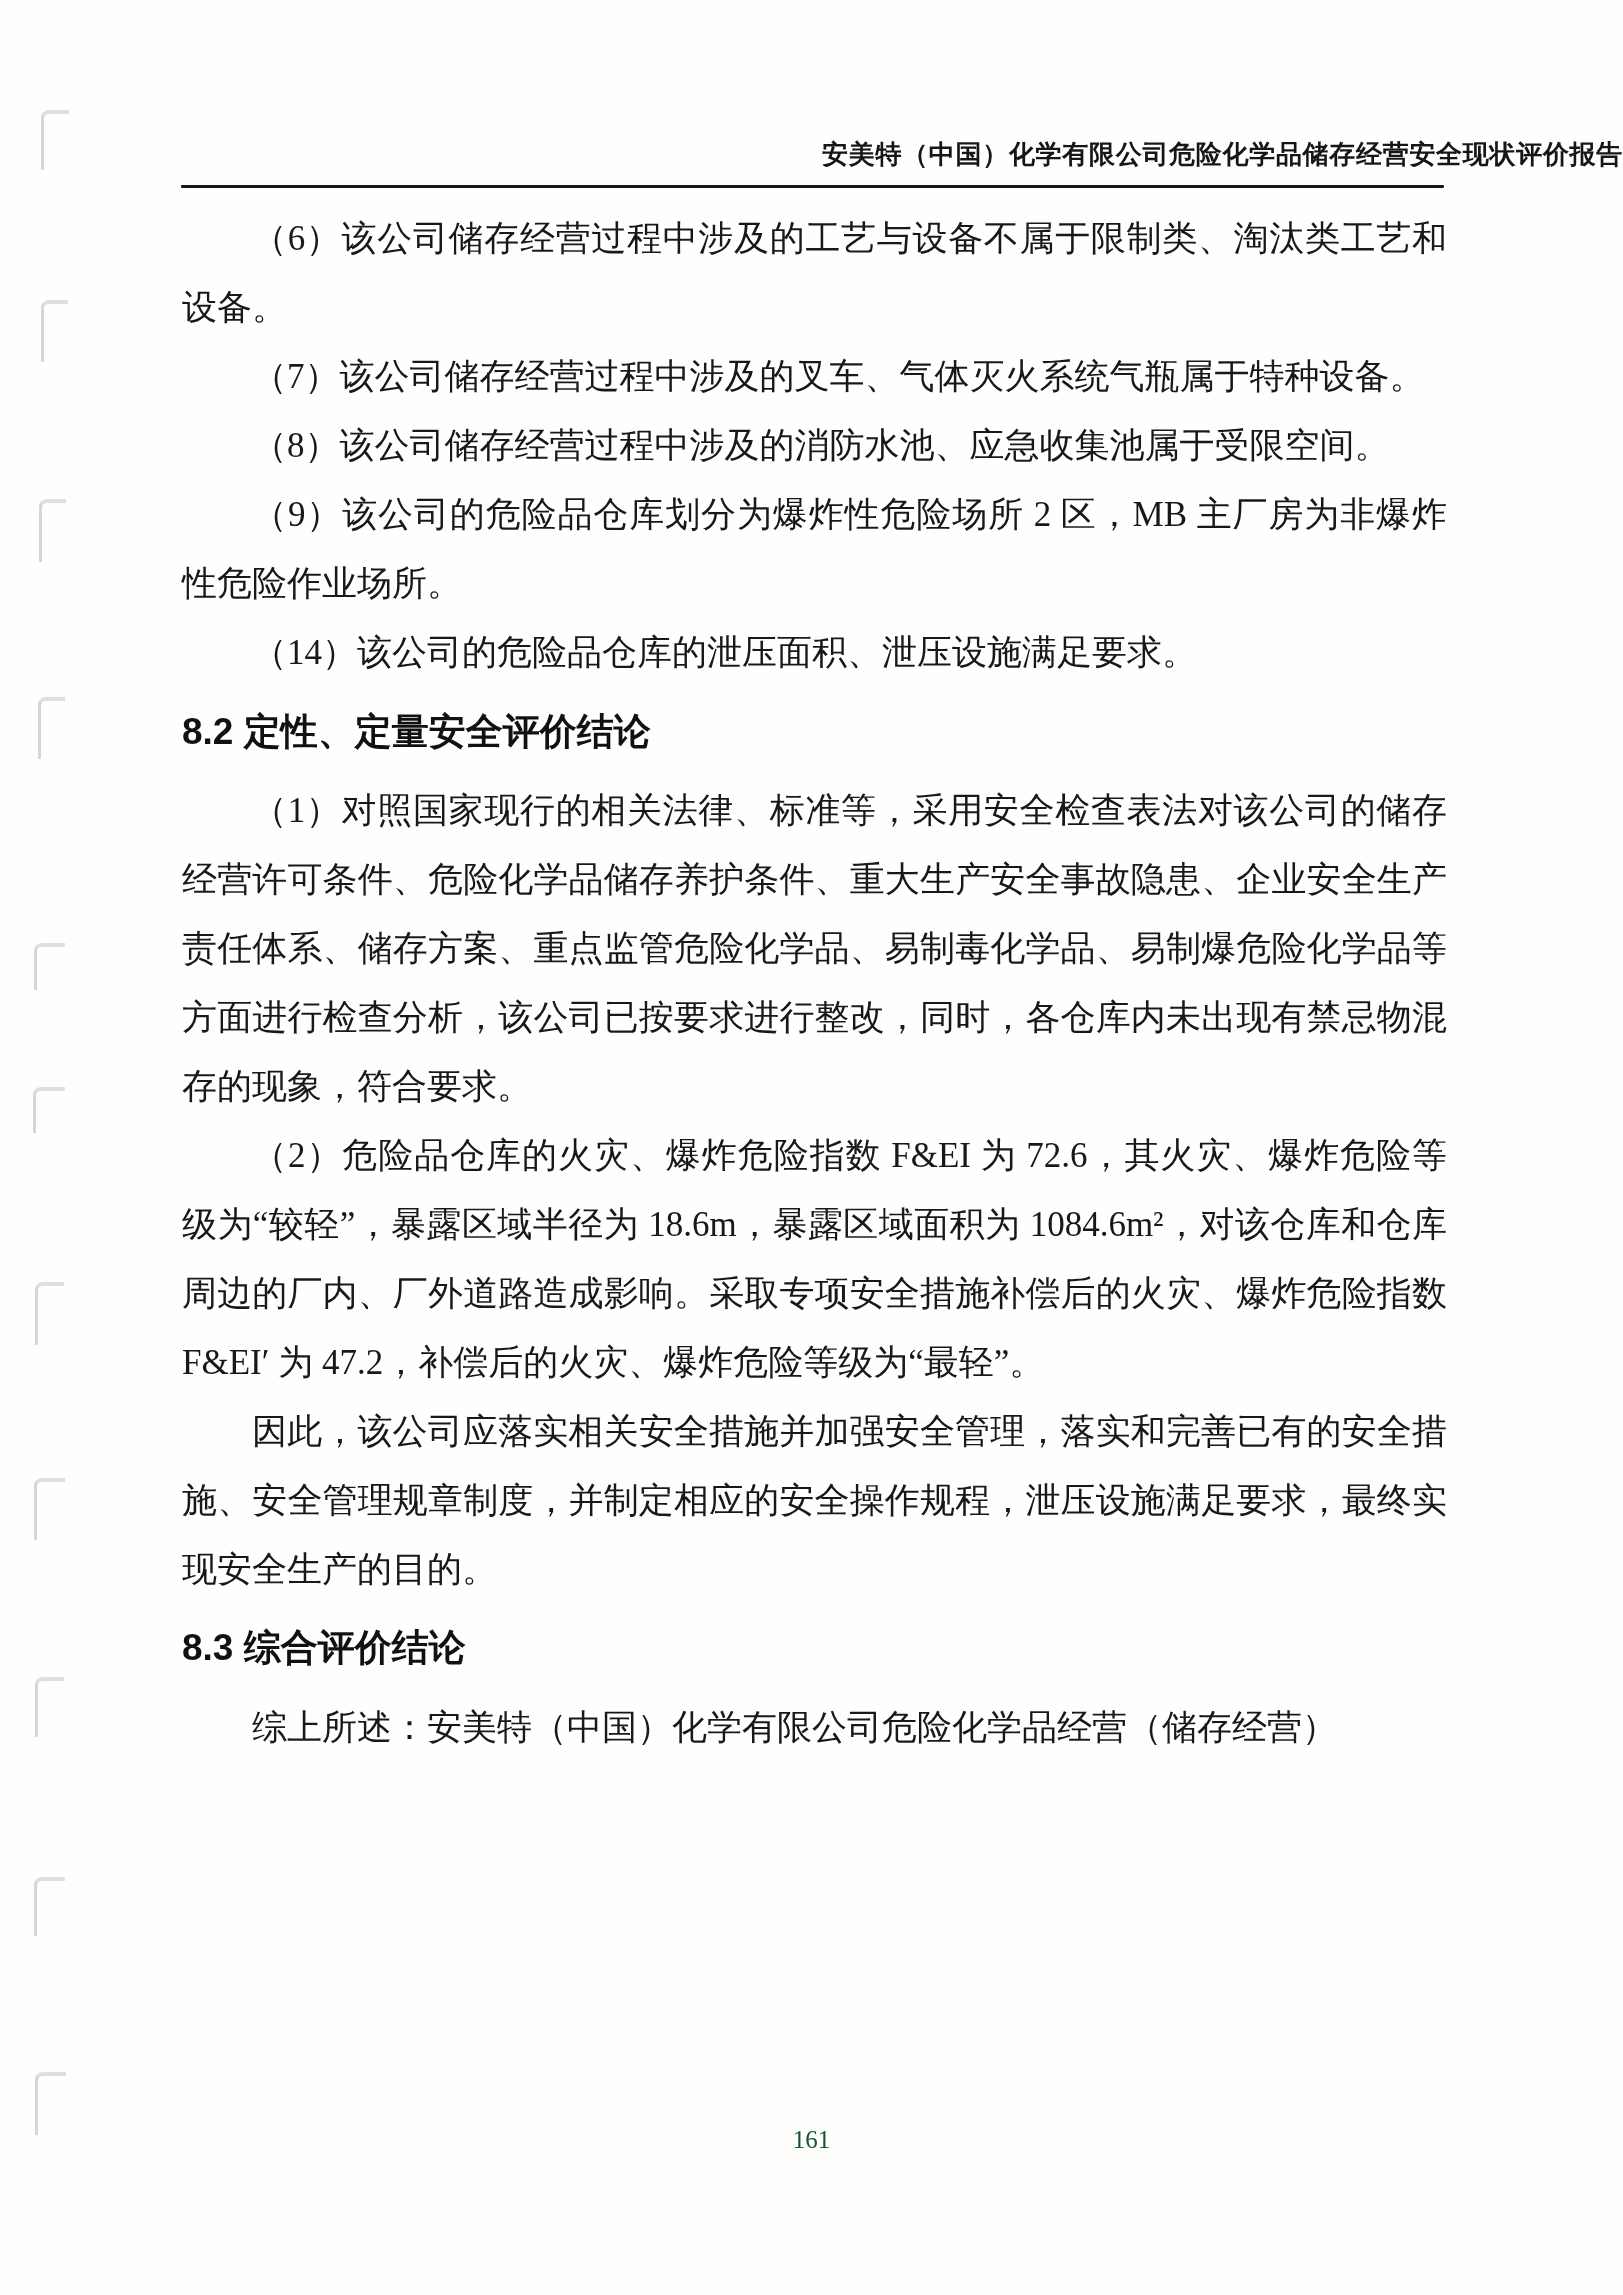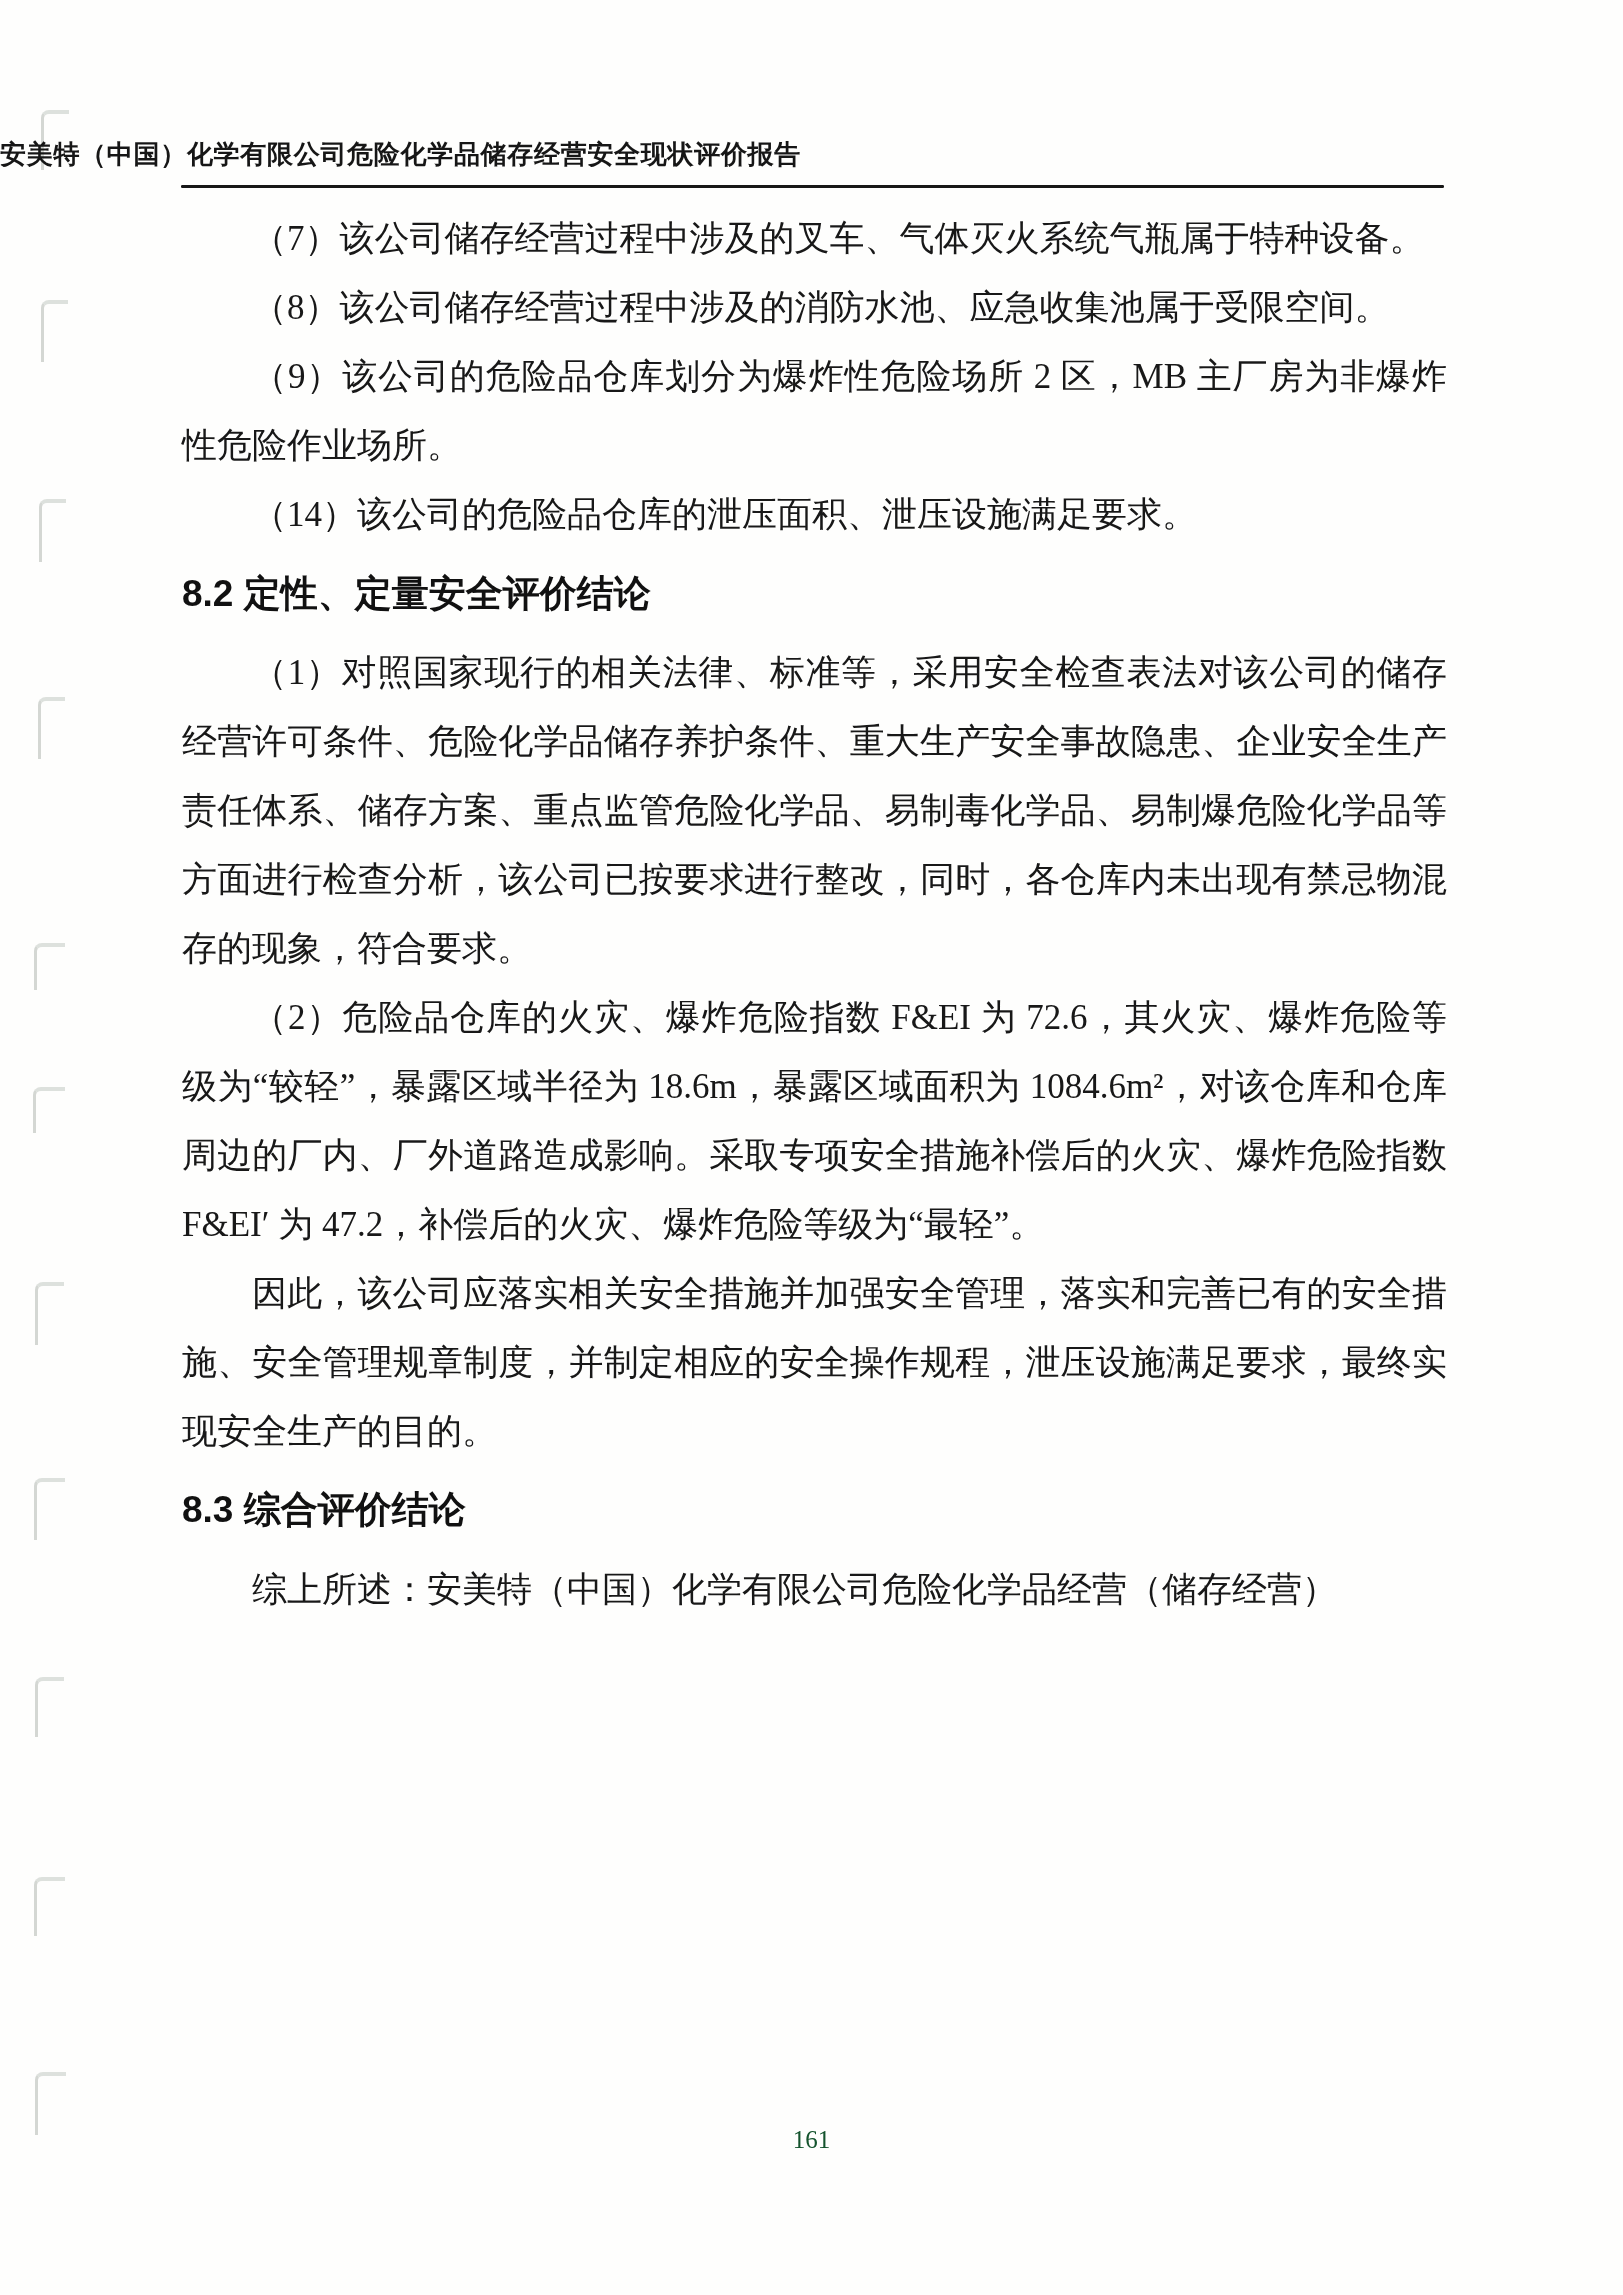--- a/index.html
+++ b/index.html
@@ -9,21 +9,21 @@
     height: 2295px;
     background: #fefefd;
     overflow: hidden;
     font-family: "Liberation Serif", serif;
     color: #1b1b1b;
   }
   
   .header-title {
     position: absolute;
     top: 137px; left: 0; width: 100%;
-    text-align: left;
+    text-align: right;
     font-size: 26px;
     font-weight: 600;
     letter-spacing: 0.7px;
     color: #161616;
   }
   .header-rule {
     position: absolute;
     top: 185px; left: 181px;
     width: 1263px; height: 3.3px;
     background: #171717;
@@ -87,20 +87,21 @@
   <div class="scan-mark" style="left:35px;  top:1282px; width:26px; height:59px;"></div>
   <div class="scan-mark" style="left:34px;  top:1478px; width:27.5px; height:58px;"></div>
   <div class="scan-mark" style="left:35px;  top:1677px; width:26px; height:56px;"></div>
   <div class="scan-mark" style="left:34px;  top:1877px; width:27.5px; height:55px;"></div>
   <div class="scan-mark" style="left:35px;  top:2072px; width:27.5px; height:59px;"></div>
 
   <div class="header-title">安美特（中国）化学有限公司危险化学品储存经营安全现状评价报告</div>
   <div class="header-rule"></div>
 
   <main class="content">
+    <p class="para">（6）该公司储存经营过程中涉及的工艺与设备不属于限制类、淘汰类工艺和设备。</p>
     <p class="para">（7）该公司储存经营过程中涉及的叉车、气体灭火系统气瓶属于特种设备。</p>
     <p class="para">（8）该公司储存经营过程中涉及的消防水池、应急收集池属于受限空间。</p>
     <p class="para">（9）该公司的危险品仓库划分为爆炸性危险场所 2 区，MB 主厂房为非爆炸性危险作业场所。</p>
     <p class="para">（14）该公司的危险品仓库的泄压面积、泄压设施满足要求。</p>
     <h2 class="heading">8.2 定性、定量安全评价结论</h2>
     <p class="para">（1）对照国家现行的相关法律、标准等，采用安全检查表法对该公司的储存经营许可条件、危险化学品储存养护条件、重大生产安全事故隐患、企业安全生产责任体系、储存方案、重点监管危险化学品、易制毒化学品、易制爆危险化学品等方面进行检查分析，该公司已按要求进行整改，同时，各仓库内未出现有禁忌物混存的现象，符合要求。</p>
     <p class="para">（2）危险品仓库的火灾、爆炸危险指数 F&amp;EI 为 72.6，其火灾、爆炸危险等级为“较轻”，暴露区域半径为 18.6m，暴露区域面积为 1084.6m²，对该仓库和仓库周边的厂内、厂外道路造成影响。采取专项安全措施补偿后的火灾、爆炸危险指数 F&amp;EI′ 为 47.2，补偿后的火灾、爆炸危险等级为“最轻”。</p>
     <p class="para">因此，该公司应落实相关安全措施并加强安全管理，落实和完善已有的安全措施、安全管理规章制度，并制定相应的安全操作规程，泄压设施满足要求，最终实现安全生产的目的。</p>
     <h2 class="heading">8.3 综合评价结论</h2>
     <p class="para bold">综上所述：安美特（中国）化学有限公司危险化学品经营（储存经营）</p>

